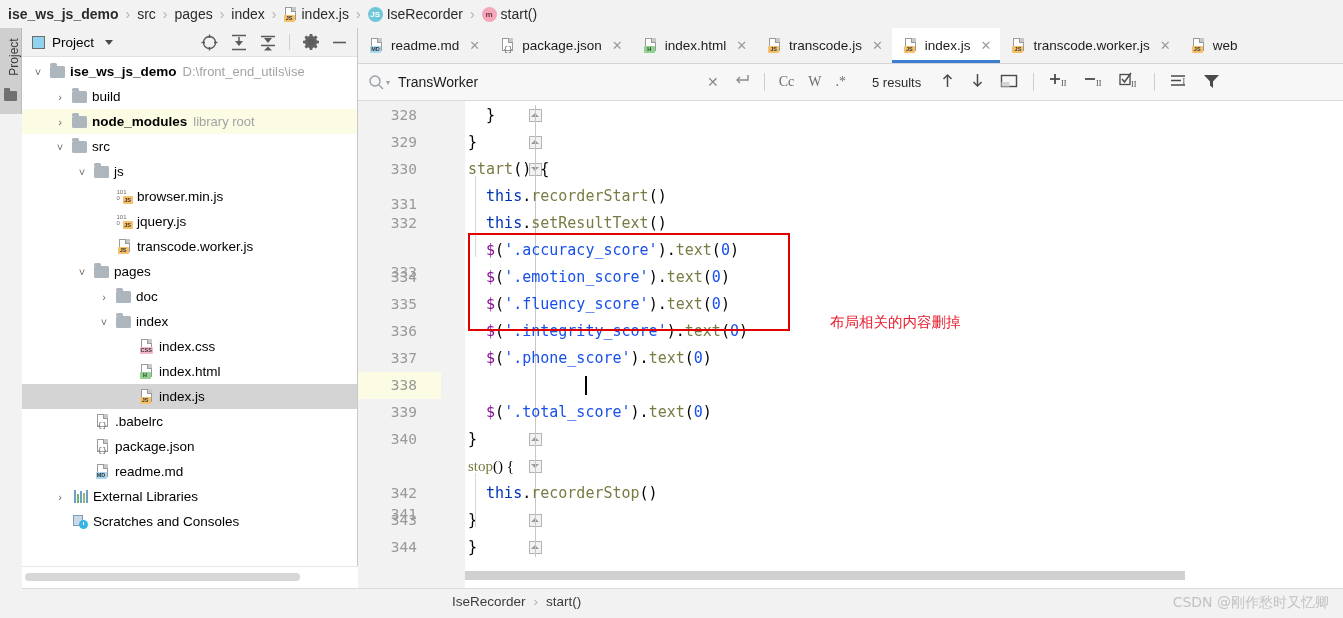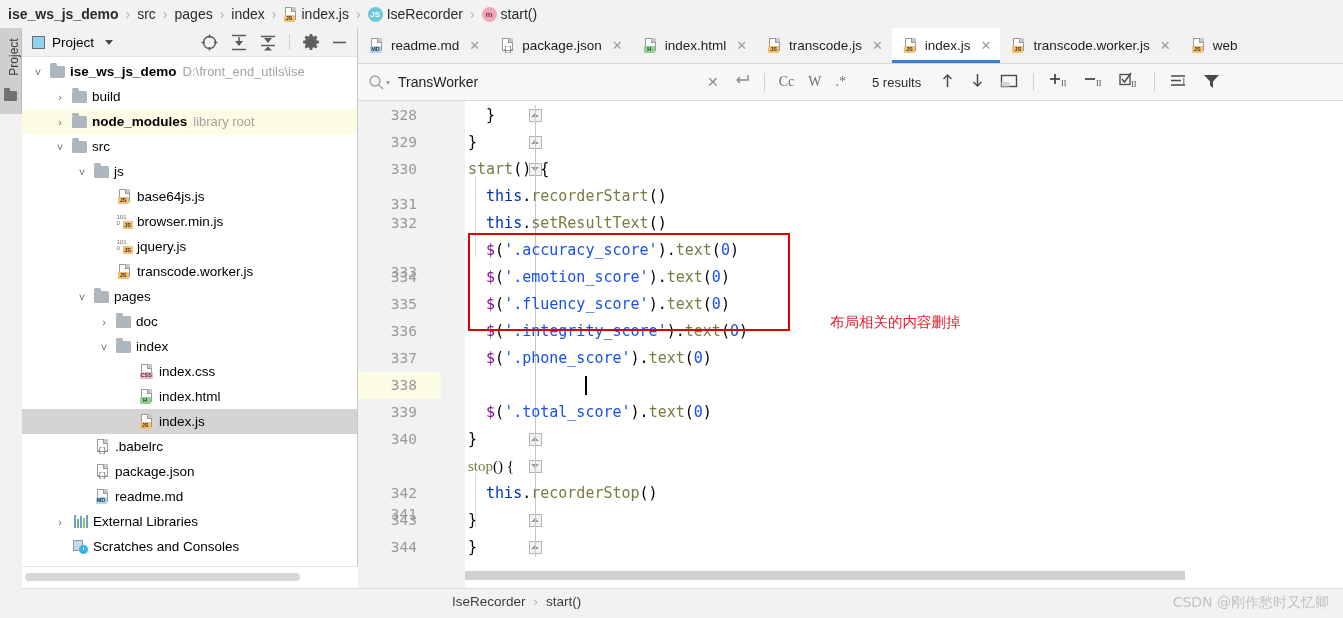--- a/index.html
+++ b/index.html
@@ -377,33 +377,20 @@
           <span style="width:6px;flex:0 0 auto"></span>
           <span class="fold-ico"></span>
           <span class="tlabel">src</span>
         </div>
         <div class="trow">
           <span style="display:inline-block;width:54px;flex:0 0 auto"></span>
           <span class="arrow">˅</span>
           <span style="width:6px;flex:0 0 auto"></span>
           <span class="fold-ico"></span>
           <span class="tlabel">js</span>
-        </div>
-        <div class="trow">
-          <span style="display:inline-block;width:76px;flex:0 0 auto"></span>
-          <span class="arrow none">›</span>
-          <span style="width:6px;flex:0 0 auto"></span>
-          <span class="ic-wrap">
-            <span class="fglyph">
-              <span class="pg"></span>
-              <span class="fold"></span>
-              <span class="tag tag-js">JS</span>
-            </span>
-          </span>
-          <span class="tlabel">base64js.js</span>
         </div>
         <div class="trow">
           <span style="display:inline-block;width:76px;flex:0 0 auto"></span>
           <span class="arrow none">›</span>
           <span style="width:6px;flex:0 0 auto"></span>
           <span class="ic-wrap">
             <span class="min-ico">
               <span class="num">101</span>
               <span class="num2">0</span>
               <span class="tg">JS</span>

